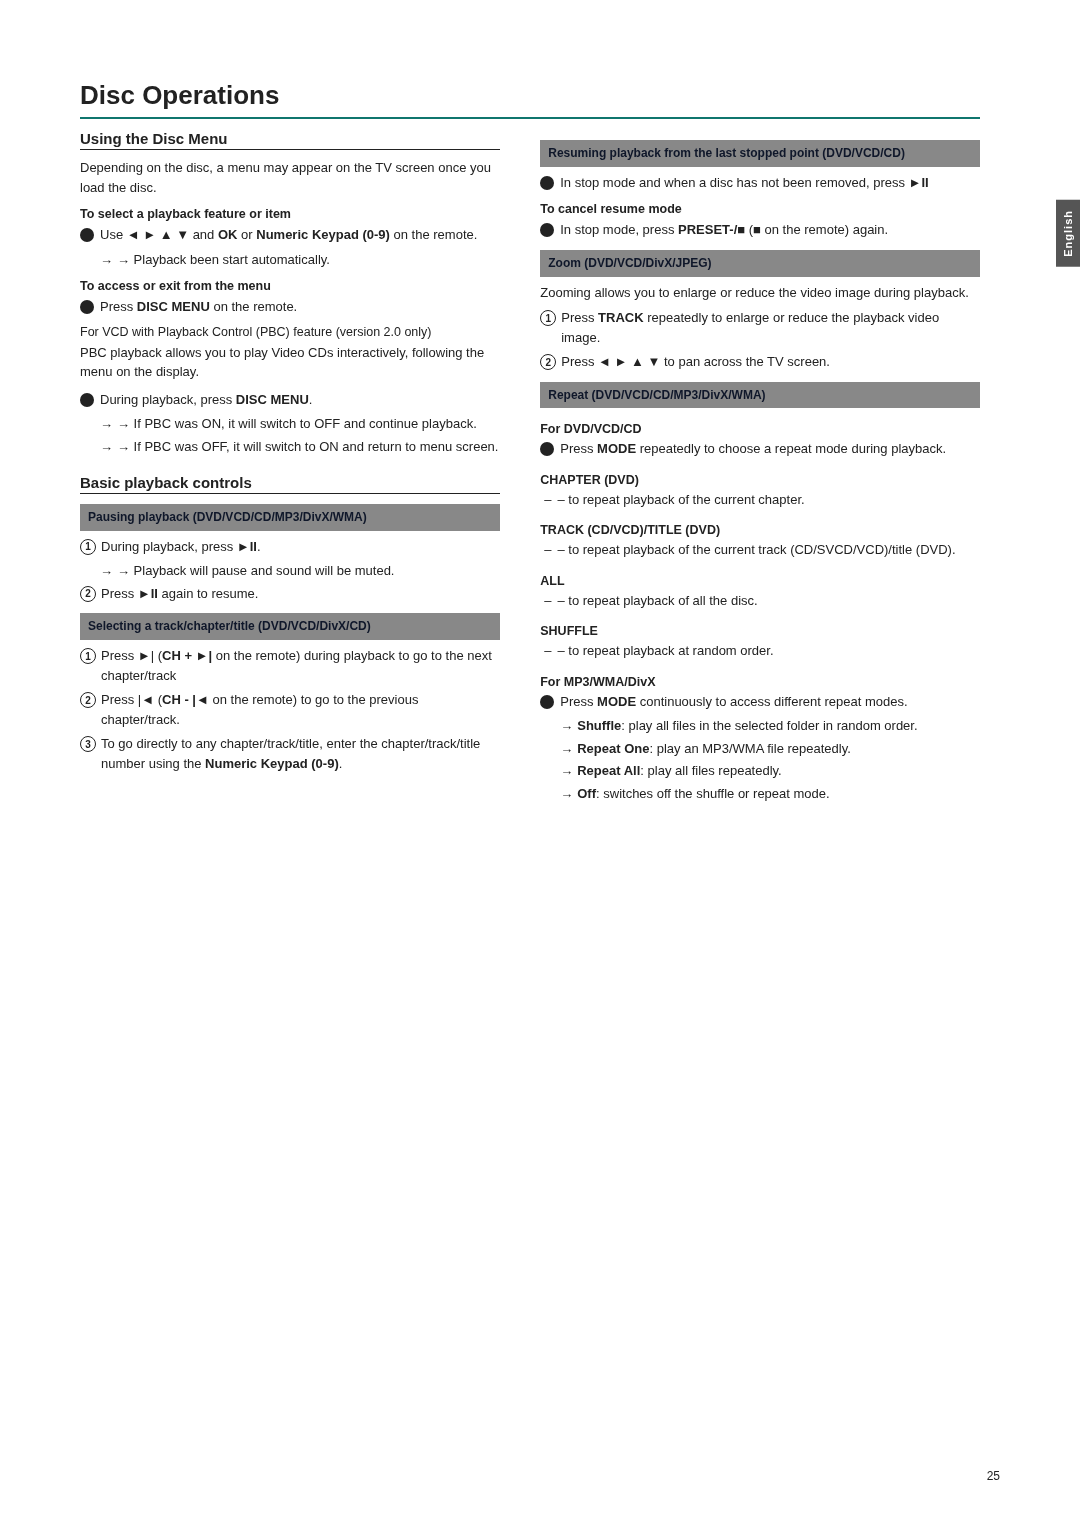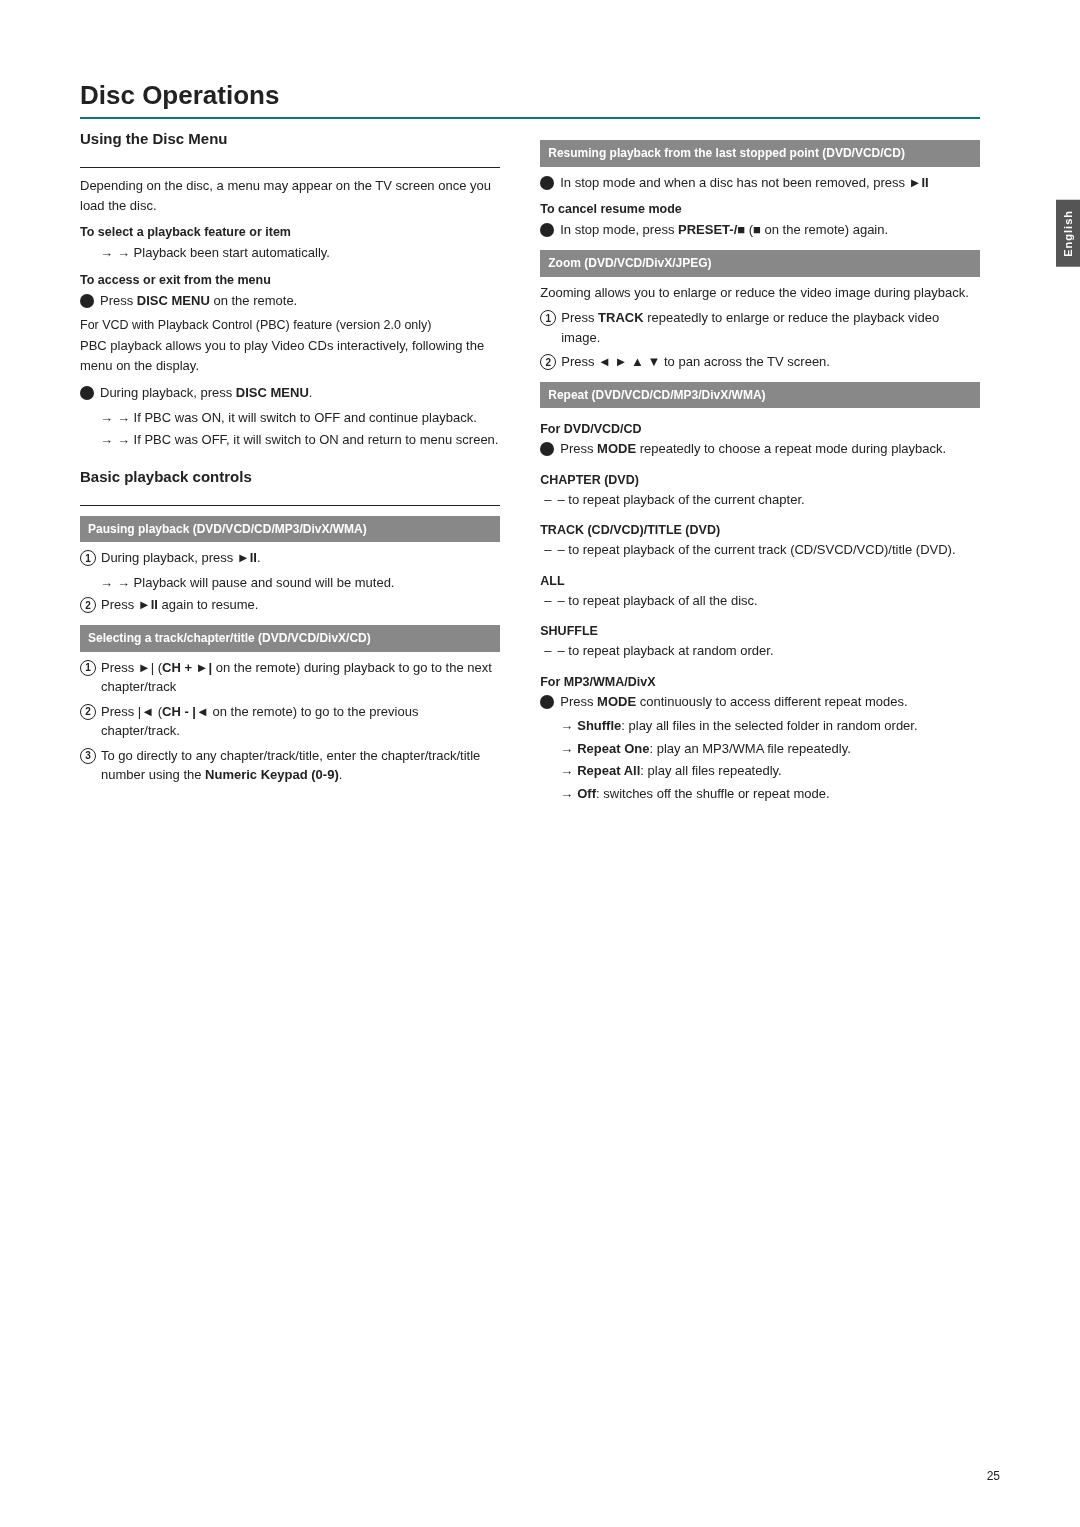--- a/index.html
+++ b/index.html
@@ -55,21 +55,21 @@
     .two-col-wrapper {
       margin-top: 70px;
       display: flex;
       width: 100%;
     }
     h2.section-title {
       font-size: 15px;
       font-weight: bold;
       margin-bottom: 8px;
       border-bottom: 1.5px solid #222;
-      padding-bottom: 20px;
+      padding-bottom: 2px;
     }
     p { margin-bottom: 6px; line-height: 1.5; }
     .instruction-heading {
       font-weight: bold;
       font-size: 12.5px;
       margin: 10px 0 4px 0;
     }
     .bullet-item {
       display: flex;
       align-items: flex-start;
@@ -113,21 +113,21 @@
       display: flex;
       align-items: center;
       justify-content: center;
       flex-shrink: 0;
       margin-top: 2px;
       margin-right: 5px;
     }
     .num-text { flex: 1; }
     .highlight-box {
       background: #888;
-      color: #ffffff;
+      color: #0f172a;
       font-weight: bold;
       font-size: 12px;
       padding: 5px 8px;
       margin: 10px 0 6px 0;
       line-height: 1.4;
     }
     .sub-section-bold {
       font-weight: bold;
       font-size: 12.5px;
       margin: 14px 0 3px 0;
@@ -170,20 +170,26 @@
   <div class="two-col-wrapper" style="margin-left:80px; width:900px;">
 
     <div class="left-col">
 
       <h2 class="section-title">Using the Disc Menu</h2>
 
       <p>Depending on the disc, a menu may appear on the TV screen once you load the disc.</p>
 
       <div class="instruction-heading">To select a playback feature or item</div>
 
+      <div class="bullet-item">
+        <div class="bullet-dot"></div>
+        <div class="bullet-text">
+          Use ◄ ► ▲ ▼ and <strong>OK</strong> or <strong>Numeric Keypad (0-9)</strong> on the remote.
+        </div>
+      </div>
       <div class="arrow-item">
         <span class="arrow-sym">→</span>
         <span>→ Playback been start automatically.</span>
       </div>
 
       <div class="instruction-heading">To access or exit from the menu</div>
 
       <div class="bullet-item">
         <div class="bullet-dot"></div>
         <div class="bullet-text">

